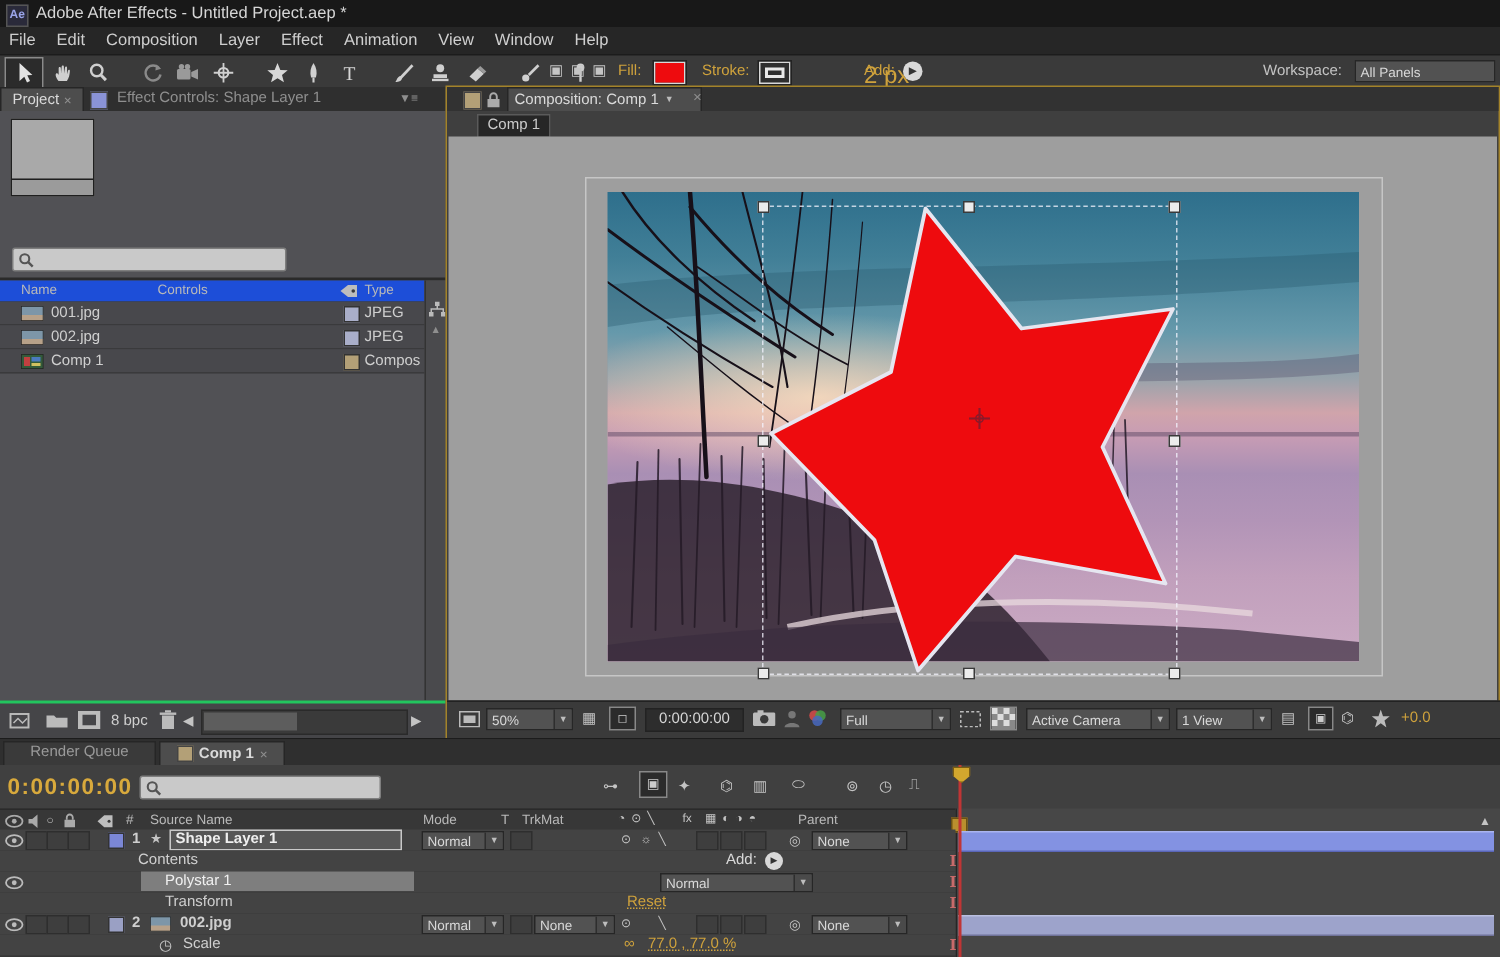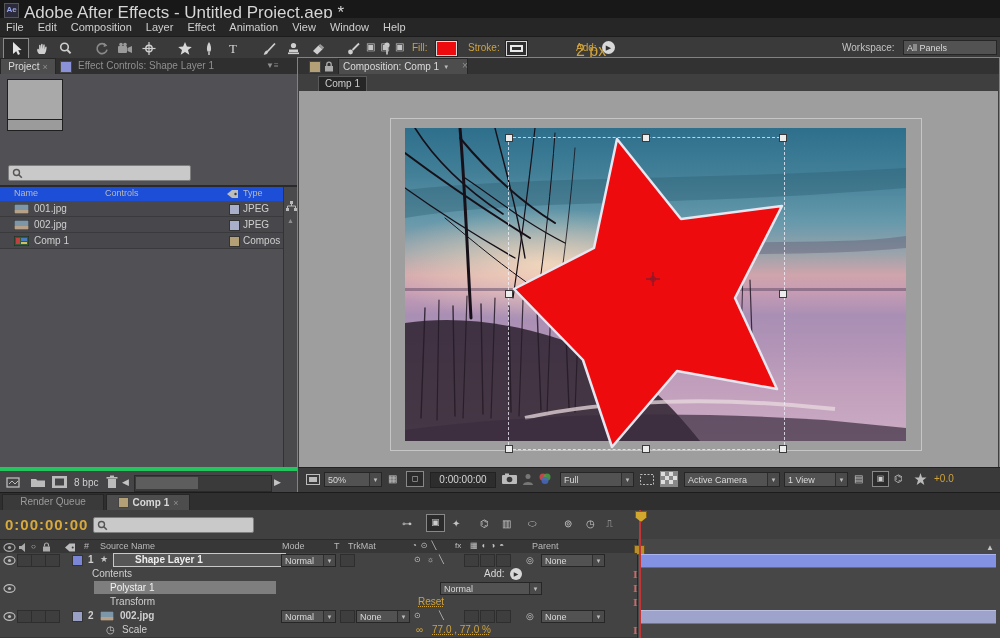--- a/index.html
+++ b/index.html
@@ -26,21 +26,21 @@
   .imark{position:absolute;font-family:"DejaVu Serif",serif;font-size:10px;color:#c76a6a;font-weight:bold;}
   svg{display:block;}
 </style>
 </head>
 <body>
 
 <div class="app">
 
   <div class="abs" style="left:0;top:0;width:1000px;height:18px;background:#181818;">
     <div class="abs" style="left:4px;top:3px;width:13px;height:13px;background:#2a2a3a;border:1px solid #555;color:#9aa4e8;font-size:8px;font-weight:bold;text-align:center;line-height:12px;">Ae</div>
-    <div class="abs tx" style="left:24px;top:3px;font-size:17px;color:#d6d6d6;">Adobe After Effects - Untitled Project.aep *</div>
+    <div class="abs tx" style="left:24px;top:3px;font-size:11px;color:#d6d6d6;">Adobe After Effects - Untitled Project.aep *</div>
   </div>
 
   <div class="abs" style="left:0;top:18px;width:1000px;height:18px;background:#262626;display:flex;align-items:center;gap:14px;padding-left:6px;">
     <span class="tx" style="font-size:11px;">File</span>
     <span class="tx" style="font-size:11px;">Edit</span>
     <span class="tx" style="font-size:11px;">Composition</span>
     <span class="tx" style="font-size:11px;">Layer</span>
     <span class="tx" style="font-size:11px;">Effect</span>
     <span class="tx" style="font-size:11px;">Animation</span>
     <span class="tx" style="font-size:11px;">View</span>
@@ -227,21 +227,21 @@
     <div class="abs" style="left:283px;top:129px;width:14px;height:280px;background:#4a4a4d;border-left:1px solid #333;">
       <svg class="abs" style="left:2px;top:14px;" width="11" height="11">
           <rect x="4" y="0" width="3" height="3" fill="#bbb"></rect>
           <rect x="0" y="7" width="3" height="3" fill="#bbb"></rect>
           <rect x="8" y="7" width="3" height="3" fill="#bbb"></rect>
           <path d="M5.5 3 V5 M1.5 7 V5 H9.5 V7" stroke="#bbb" fill="none"></path>
         </svg>
       <span class="abs dim" style="left:3px;top:30px;font-size:7px;">▲</span>
     </div>
 
-    <div class="abs" style="left:0;top:409px;width:297px;height:25px;background:#454548;border-top:4px solid #22c55e;">
+    <div class="abs" style="left:0;top:409px;width:297px;height:25px;background:#454548;border-top:2px solid #22c55e;">
       <svg class="abs" style="left:6px;top:5px;" width="17" height="13">
           <rect x="1" y="2" width="12" height="9" fill="none" stroke="#bbb" stroke-width="1.3"></rect>
           <path d="M3 8 L6 5 L9 8 L12 5" fill="none" stroke="#bbb"></path>
         </svg>
       <svg class="abs" style="left:30px;top:5px;" width="16" height="12">
           <path d="M1 3 h5 l1.5 1.5 H15 V11 H1 Z" fill="#bbb"></path>
         </svg>
       <svg class="abs" style="left:52px;top:5px;" width="15" height="12">
           <rect x="0" y="0" width="15" height="12" fill="#bbb"></rect>
           <rect x="3" y="2.5" width="9" height="7" fill="#454548"></rect>
@@ -480,21 +480,21 @@
           <ellipse cx="6.5" cy="4.5" rx="5.5" ry="3.8" fill="none" stroke="#bbb" stroke-width="1.2"></ellipse>
           <circle cx="6.5" cy="4.5" r="1.6" fill="#bbb"></circle>
         </svg>
       <span class="cellbox" style="left:17px;top:1px;"></span>
       <span class="cellbox" style="left:31px;top:1px;"></span>
       <span class="cellbox" style="left:45px;top:1px;"></span>
       <span class="abs ic" style="left:60px;top:3px;font-size:7px;"></span>
       <span class="abs" style="left:72px;top:2px;width:9px;height:9px;background:#7b87d6;border:1px solid #333;"></span>
       <span class="abs tx" style="left:88px;top:1px;font-weight:bold;">1</span>
       <span class="abs ic" style="left:100px;top:1px;font-size:9px;">★</span>
-      <div class="abs" style="left:113px;top:0px;width:150px;height:12px;background:#565656;border:1px solid #c9c9c9;color:#eee;font-size:10px;font-weight:bold;padding-left:21px;line-height:12px;">Shape Layer 1</div>
+      <div class="abs" style="left:113px;top:0px;width:150px;height:12px;background:#565656;border:1px solid #c9c9c9;color:#eee;font-size:10px;font-weight:bold;padding-left:3px;line-height:12px;">Shape Layer 1</div>
       <div class="dd" style="left:281px;top:1px;width:53px;height:11px;">
         <span class="dd-t">Normal</span>
           <span class="dd-a">▼</span>
       </div>
       <span class="cellbox" style="left:340px;top:1px;"></span>
       <span class="abs ic" style="left:414px;top:2px;font-size:8px;">⊙</span>
       <span class="abs ic" style="left:427px;top:2px;font-size:8px;">☼</span>
       <span class="abs ic" style="left:439px;top:2px;font-size:8px;">╲</span>
       <span class="cellbox" style="left:464px;top:1px;"></span>
       <span class="cellbox" style="left:480px;top:1px;"></span>

